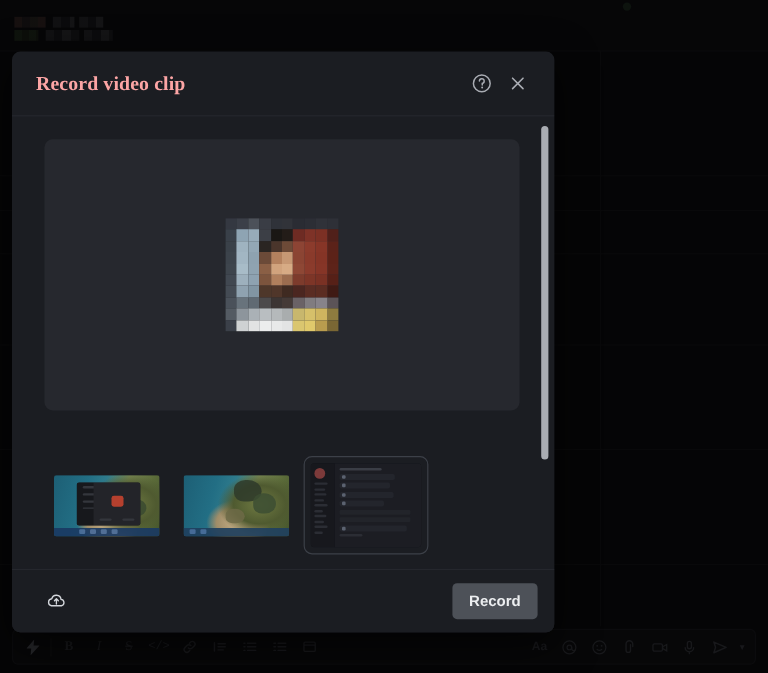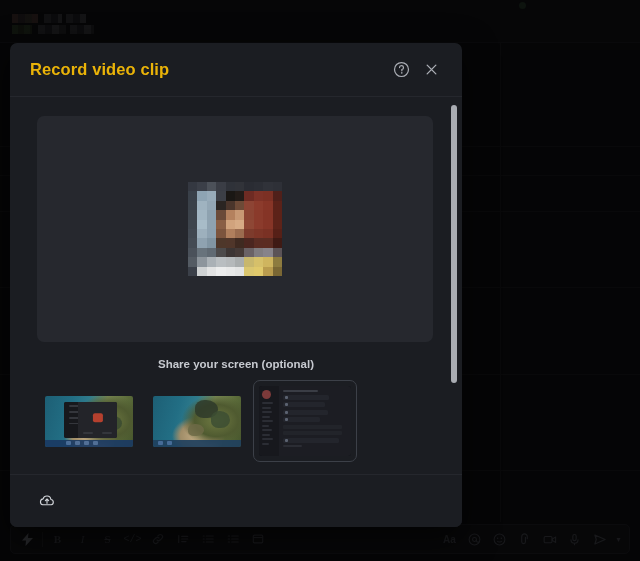--- a/index.html
+++ b/index.html
@@ -129,23 +129,24 @@
     flex: 0 0 54px;
     display: flex;
     align-items: center;
     padding: 0 18px 0 20px;
     border-bottom: 1px solid #25272d;
     box-sizing: border-box;
   }
   .dlg-title {
     font-size: 16.5px;
     font-weight: bold;
-    color: #eab308;
+    color: #fca5a5;
     letter-spacing: .1px;
     flex: 1 1 auto;
+    font-family: Liberation Serif, serif;
   }
   .hdr-btn {
     width: 26px; height: 26px;
     display: flex;
     align-items: center;
     justify-content: center;
     color: #a9acb3;
     border-radius: 4px;
     margin-left: 4px;
   }
@@ -624,21 +625,20 @@
           <i style="background:#eceded"></i>
           <i style="background:#e8e9e9"></i>
           <i style="background:#e3e4e4"></i>
           <i style="background:#dac66f"></i>
           <i style="background:#e0c96b"></i>
           <i style="background:#b99c4e"></i>
           <i style="background:#7a6734"></i>
       </div>
     </div>
 
-    <div class="share-label">Share your screen (optional)</div>
 
     <div class="thumb-row">
 
       <div class="thumb">
         <div class="thumb-inner">
           <div class="wall">
             <div class="rock" style="left:54%;top:18%;width:22%;height:30%;"></div>
             <div class="rock" style="left:70%;top:40%;width:18%;height:28%;background:#3a4a30;"></div>
           </div>
           <div class="mini-win">
@@ -716,15 +716,16 @@
   </div>
 
   <div class="dlg-footer">
     <div class="footer-icon-btn">
       <svg width="18" height="18" viewBox="0 0 20 20" fill="none" stroke="currentColor" stroke-width="1.25" stroke-linecap="round" stroke-linejoin="round">
         <path d="M5.3 14.2a3.3 3.3 0 0 1 .4-6.5 4.4 4.4 0 0 1 8.6.6 3 3 0 0 1 .4 5.9z"></path>
         <path d="M10 12.6V7.9M8.2 9.6 10 7.8l1.8 1.8"></path>
       </svg>
     </div>
     <div class="footer-spacer"></div>
+    <button class="record-btn">Record</button>
   </div>
 
 </div>
 
 </body></html>

